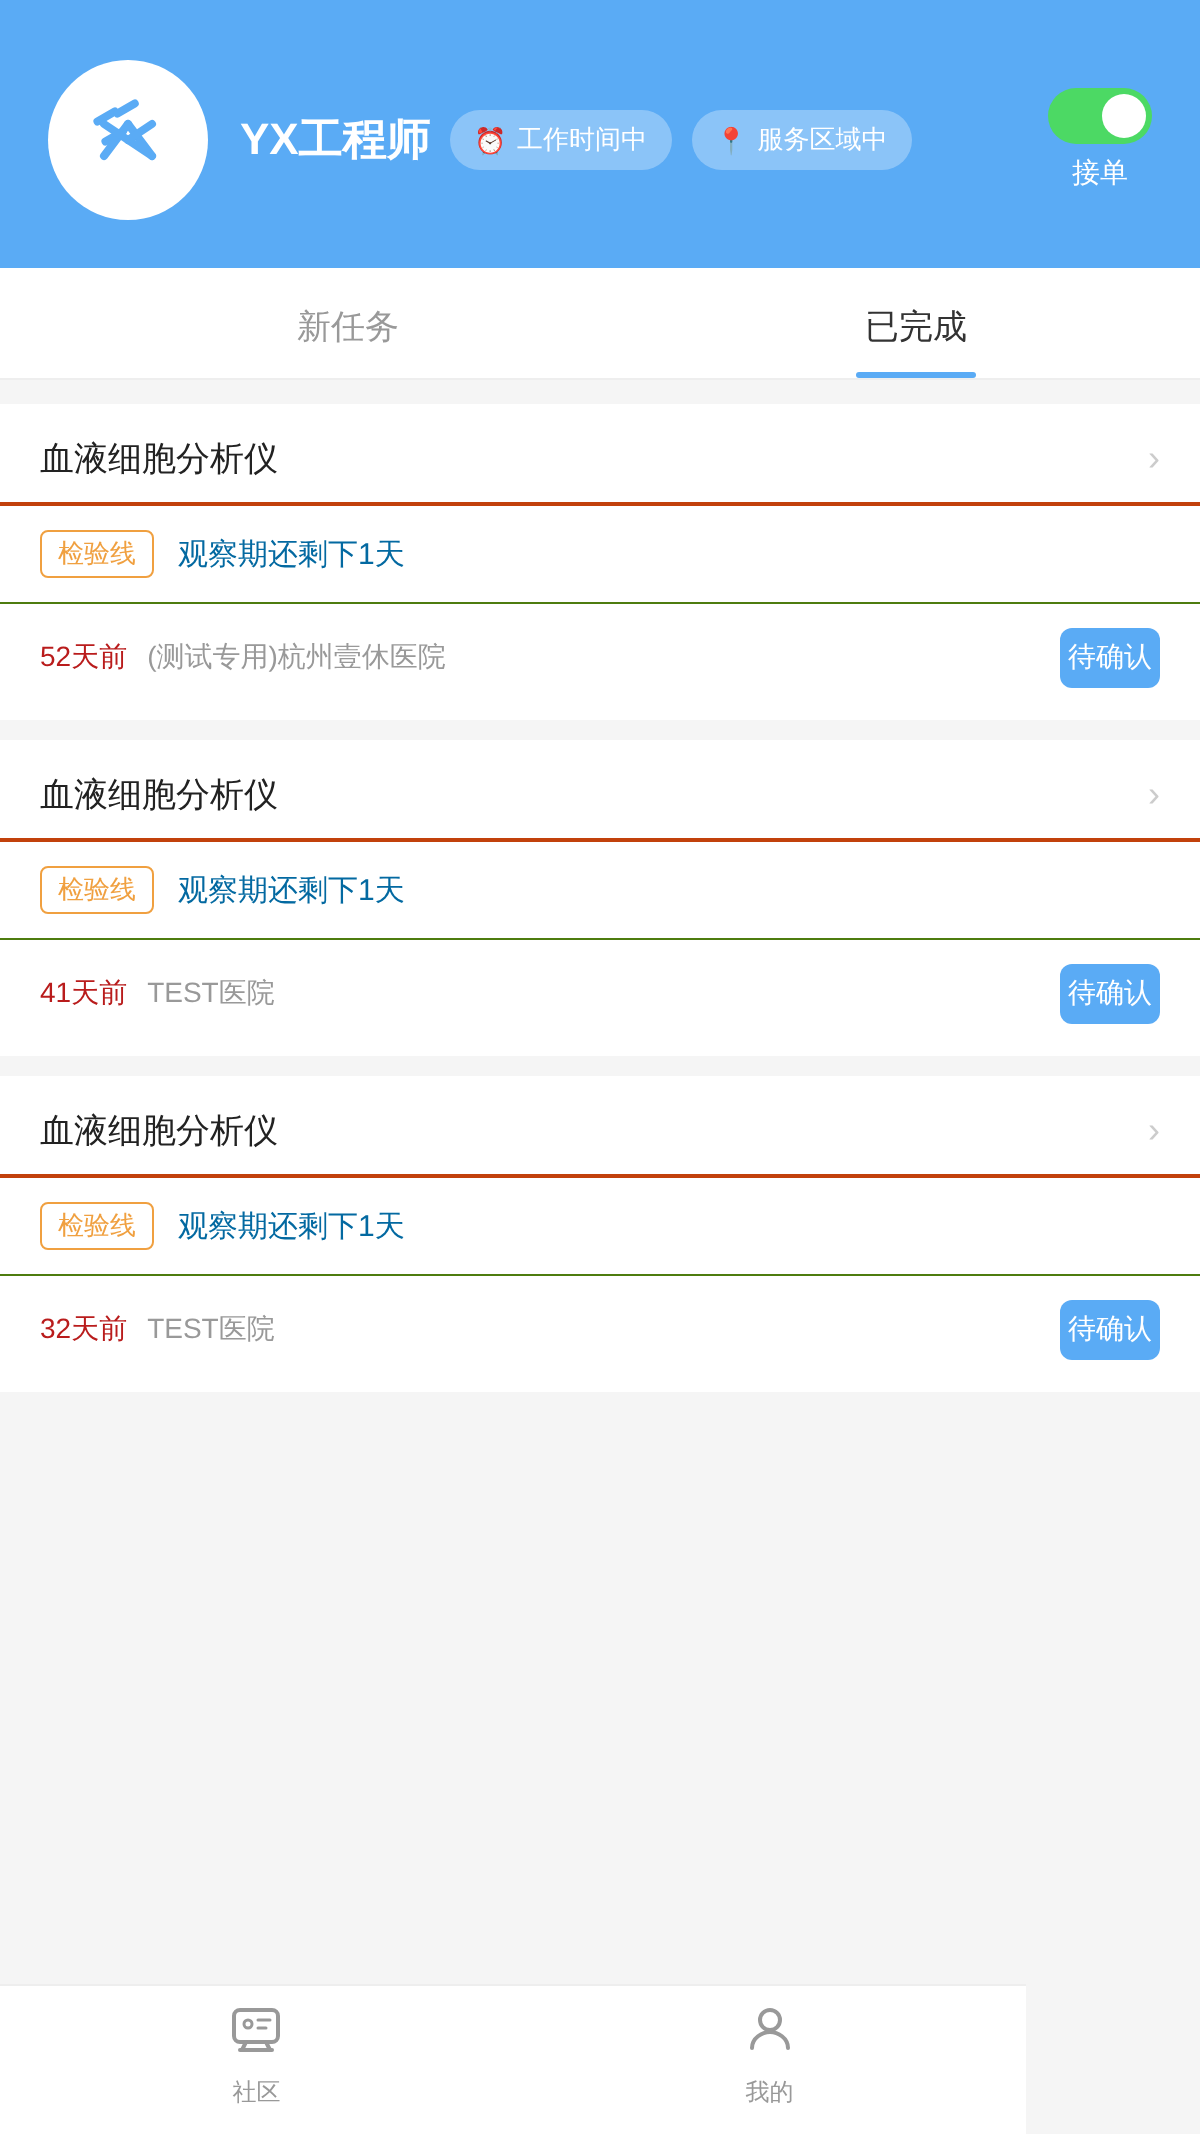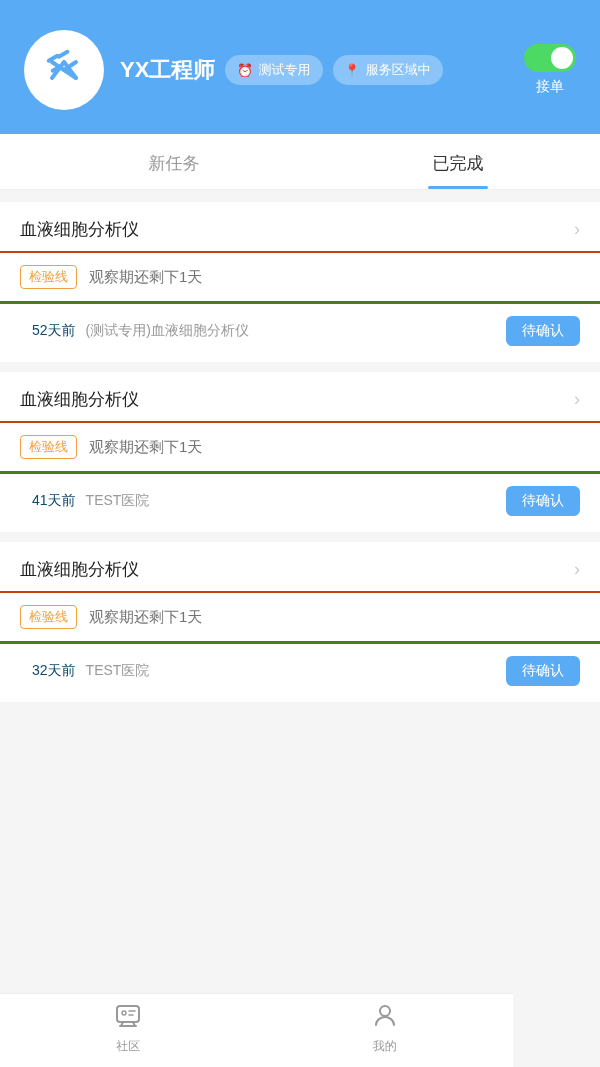--- a/index.html
+++ b/index.html
@@ -152,64 +152,63 @@
       font-size: 17px;
       font-weight: 500;
       color: #222;
     }
     .chevron-icon {
       color: #ccc;
       font-size: 18px;
     }
     .card-body {
       padding: 12px 20px;
-      border-bottom: 3px solid #4d7c0f;
+      border-bottom: 1px solid #4d7c0f;
     }
     .card-tags-row {
       display: flex;
       align-items: center;
       gap: 12px;
     }
     .tag-badge {
       border: 1px solid #f0a040;
       color: #f0a040;
       border-radius: 4px;
       padding: 2px 8px;
       font-size: 13px;
       flex-shrink: 0;
     }
     .observation-text {
-      color: #737373;
+      color: #0369a1;
       font-size: 15px;
     }
     .card-footer {
       display: flex;
       justify-content: space-between;
       align-items: center;
       padding: 12px 20px 16px;
     }
     .footer-left {
       display: flex;
       align-items: center;
       gap: 10px;
     }
     .time-ago {
-      color: #0c4a6e;
+      color: #b91c1c;
       font-size: 14px;
-      margin-left: 12px;
     }
     .hospital-name {
       color: #999;
       font-size: 14px;
     }
     .status-badge {
       background: #5aabf5;
       color: white;
       border-radius: 6px;
-      padding: 6px 16px;
+      padding: 6px 4px;
       font-size: 14px;
     }
 
     
     .bottom-nav {
       position: fixed;
       bottom: 0;
       left: 0;
       width: 513px;
       background: white;
@@ -257,21 +256,21 @@
         <line x1="22" y1="14" x2="34" y2="30" stroke="#5aabf5" stroke-width="4" stroke-linecap="round"></line>
         <line x1="10" y1="14" x2="34" y2="30" stroke="#5aabf5" stroke-width="4" stroke-linecap="round"></line>
         <line x1="34" y1="14" x2="22" y2="22" stroke="#5aabf5" stroke-width="4" stroke-linecap="round"></line>
       </svg>
     </div>
     <div class="header-info">
       <div class="header-name">YX工程师</div>
       <div class="header-tags">
         <div class="header-tag">
           <span class="tag-icon">⏰</span>
-          <span>测试专用</span>
+          <span>工作时间中</span>
         </div>
         <div class="header-tag">
           <span class="tag-icon">📍</span>
           <span>服务区域中</span>
         </div>
       </div>
     </div>
   </div>
   <div class="toggle-area">
     <div class="toggle-switch">
@@ -295,21 +294,21 @@
     </div>
     <div class="card-body">
       <div class="card-tags-row">
         <span class="tag-badge">检验线</span>
         <span class="observation-text">观察期还剩下1天</span>
       </div>
     </div>
     <div class="card-footer">
       <div class="footer-left">
         <span class="time-ago">52天前</span>
-        <span class="hospital-name">(测试专用)血液细胞分析仪</span>
+        <span class="hospital-name">(测试专用)杭州壹休医院</span>
       </div>
       <span class="status-badge">待确认</span>
     </div>
   </div>
 
   <div class="card">
     <div class="card-header">
       <span class="card-title">血液细胞分析仪</span>
       <span class="chevron-icon">›</span>
     </div>

